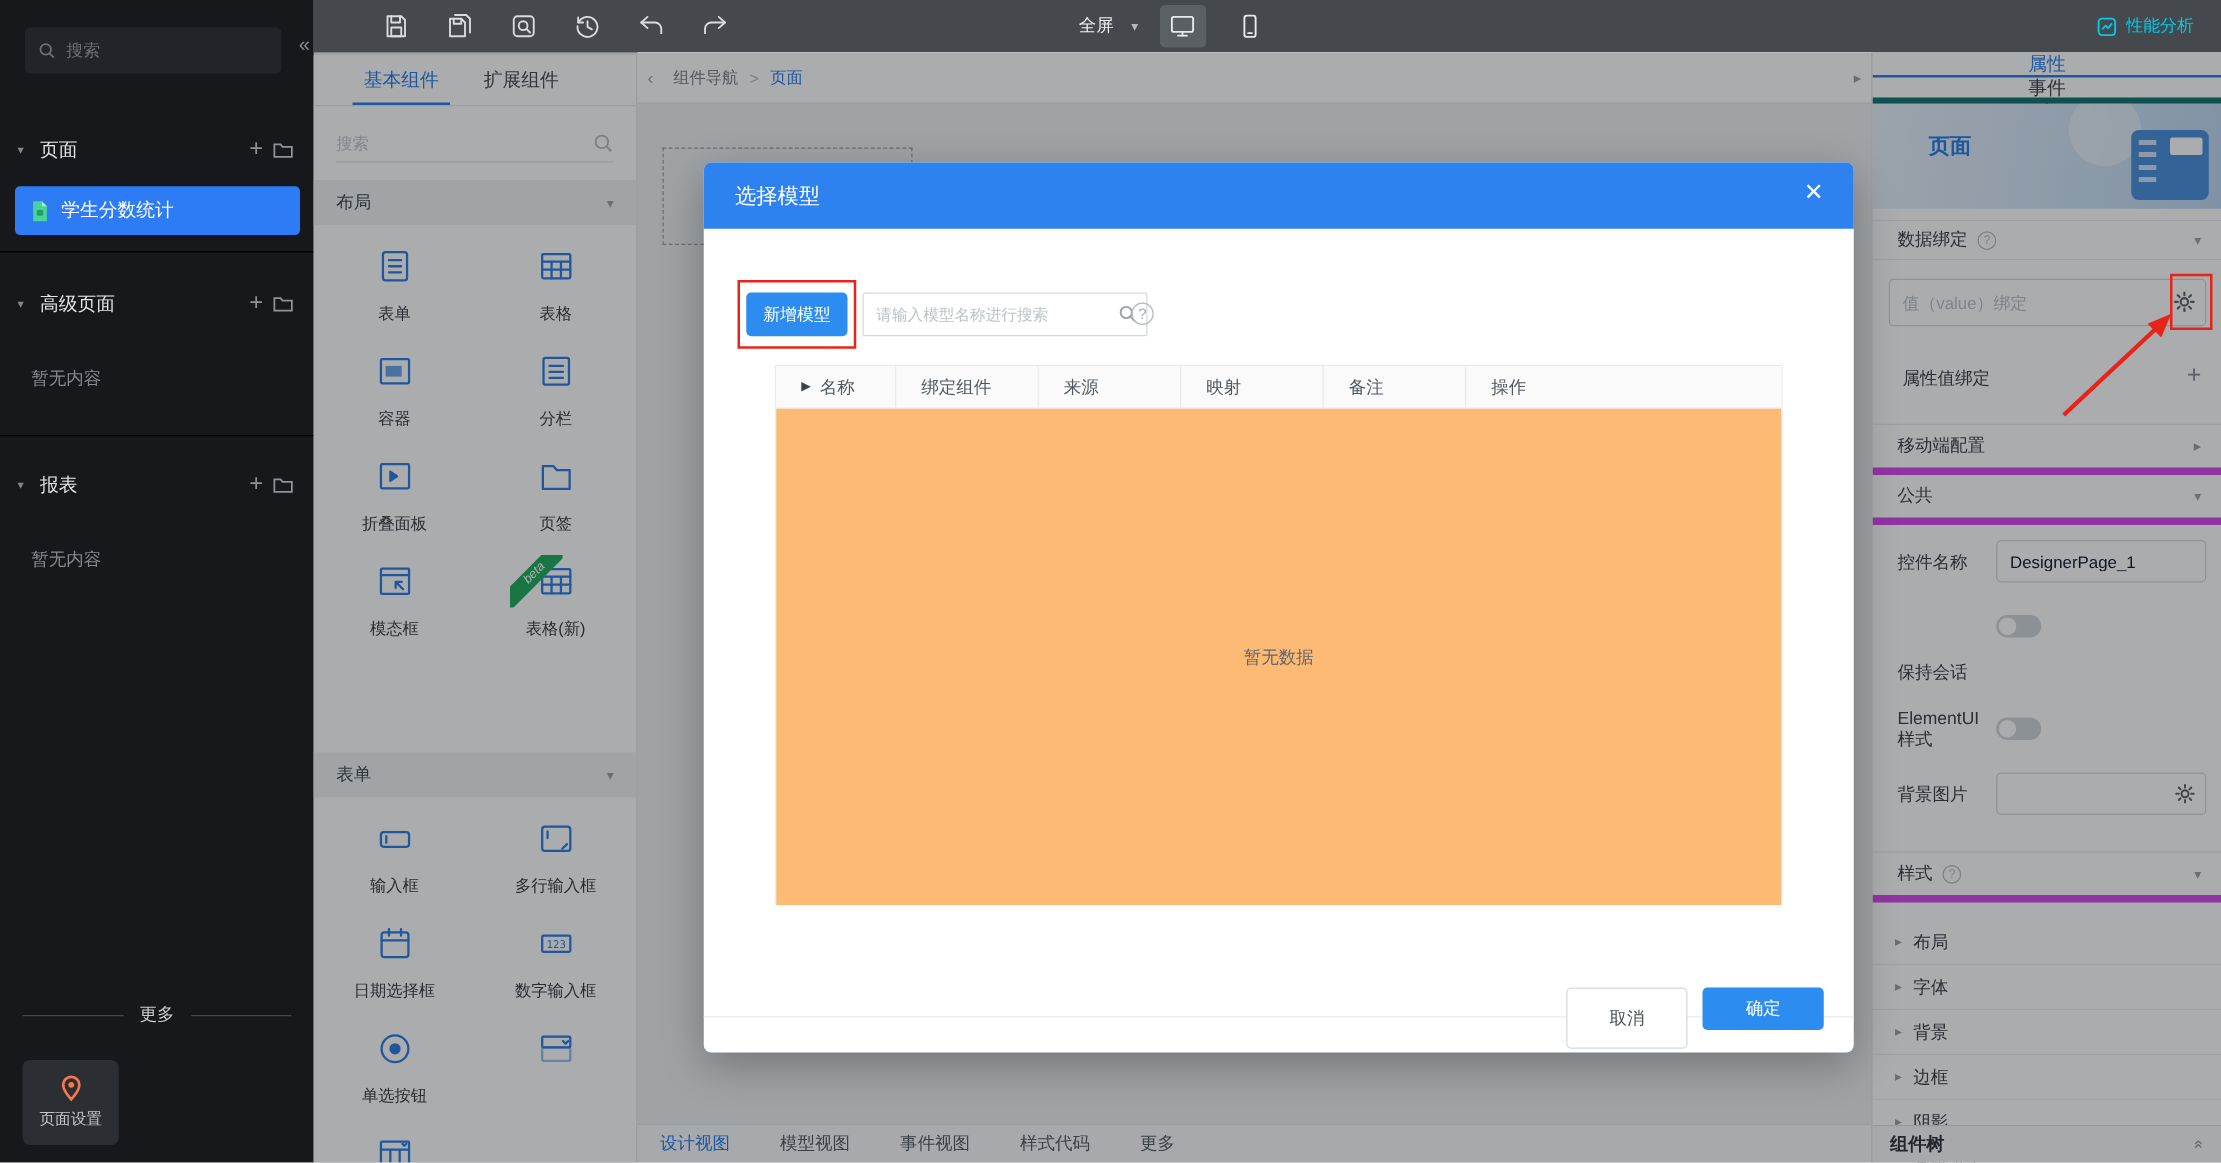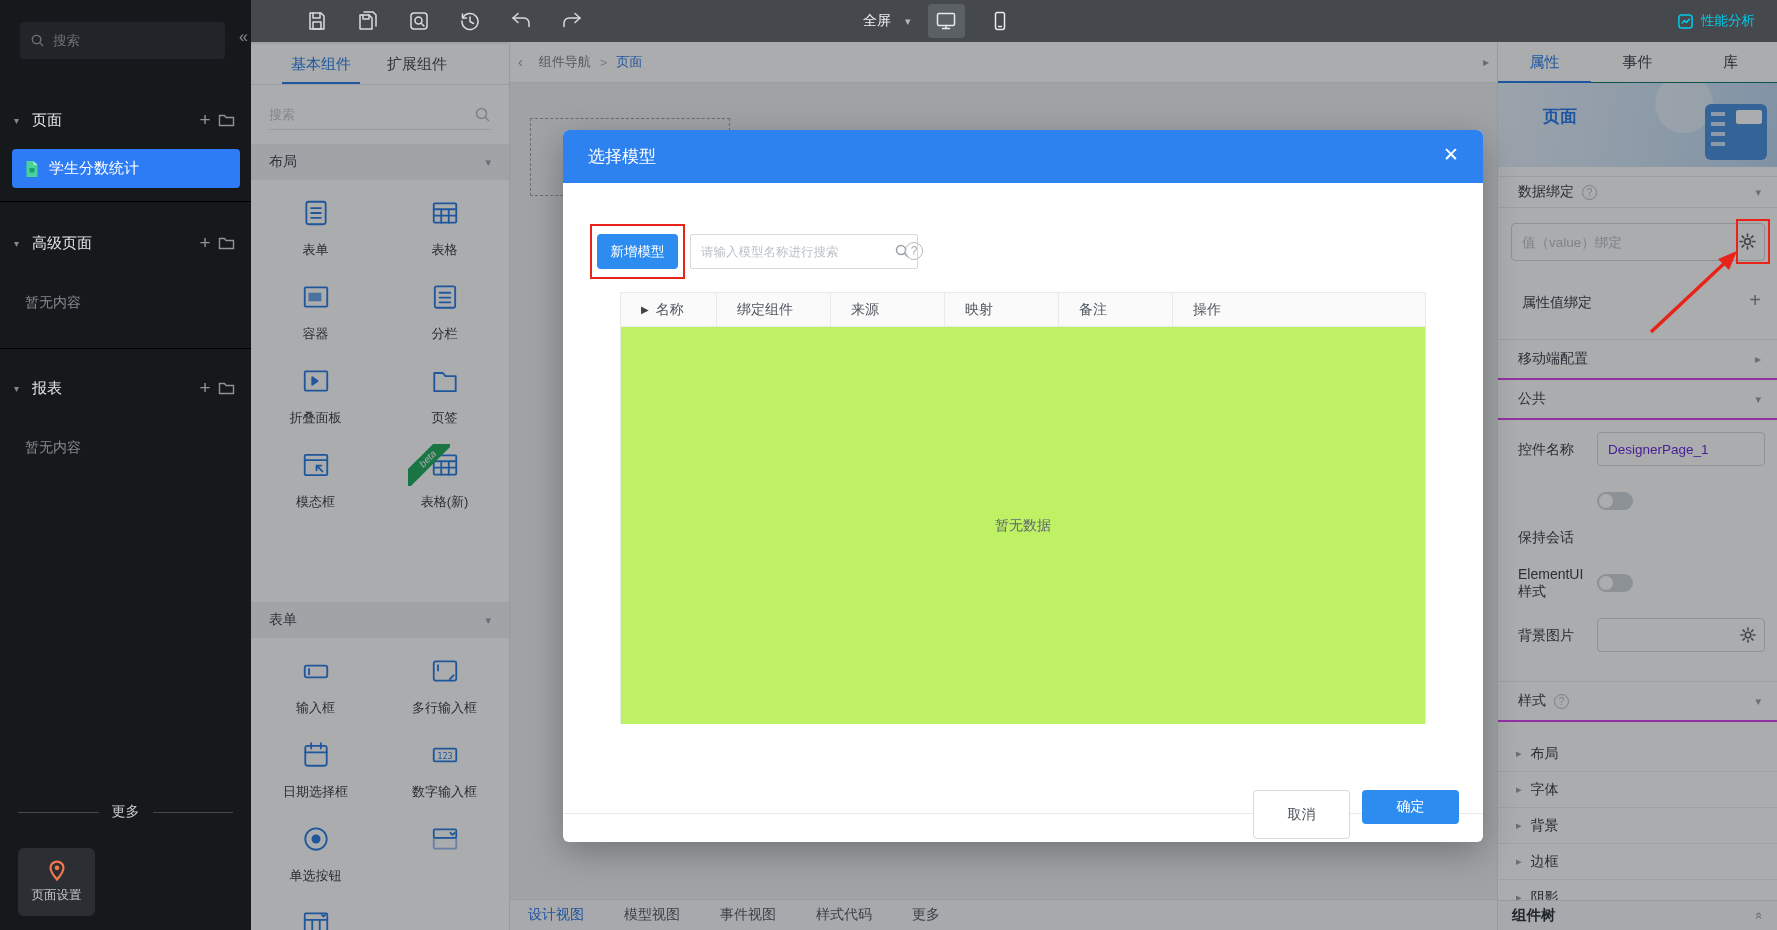--- a/index.html
+++ b/index.html
@@ -70,21 +70,21 @@
 .crumb-cur { color:#2b7ce8; cursor:pointer; }
 .crumb-expand { margin-left:auto; color:#9aa0a6; font-size:12px; cursor:pointer; }
 .canvas-body { position:absolute; top:41px; bottom:31px; left:0; right:0; }
 .dashed-rect { position:absolute; left:20px; top:35px; width:200px; height:78px; border:1px dashed #9aa0a5; }
 .view-bar { position:absolute; bottom:0; left:0; right:0; height:31px; background:#fbfbfc; border-top:1px solid #e4e6e8; display:flex; align-items:center; padding-left:18px; gap:40px; font-size:14px; color:#565b61; }
 .view-tab { cursor:pointer; }
 .view-tab.active { color:#2b7ce8; }
 
 
 .inspector { position:absolute; right:0; top:42px; width:280px; bottom:0; background:#fff; border-left:1px solid #e3e5e7; overflow:hidden; }
-.insp-tabs { height:41px; display:flex; border-bottom:1px solid #0f766e; }
+.insp-tabs { height:41px; display:flex; border-bottom:5px solid #0f766e;flex-direction:column; }
 .insp-tab { flex:1; display:flex; align-items:center; justify-content:center; font-size:15px; color:#3a3f45; position:relative; cursor:pointer; }
 .insp-tab.active { color:#2b7ce8; }
 .insp-tab.active::after { content:''; position:absolute; bottom:-1px; left:0; right:0; height:2px; background:#2b7ce8; }
 .insp-banner { height:84px; background:linear-gradient(100deg,#e9f2fb 0%,#d3e5f6 55%,#bed8f2 100%); position:relative; overflow:hidden; }
 .insp-banner .deco { position:absolute; right:64px; top:-8px; width:58px; height:58px; border-radius:50%; background:rgba(255,255,255,0.45); }
 .insp-title { position:absolute; left:45px; top:22px; font-size:17px; font-weight:bold; color:#2b7ce8; }
 .mini-browser { position:absolute; right:10px; top:21px; width:62px; height:56px; background:#4a8fdc; border-radius:6px; }
 .mini-browser::before { content:''; position:absolute; right:5px; top:6px; width:26px; height:14px; background:#fff; border-radius:2px; }
 .mini-browser::after { content:''; position:absolute; left:6px; top:8px; width:14px; height:40px; background:repeating-linear-gradient(#cfe2f6 0 4px, transparent 4px 10px); }
 .insp-row { display:flex; align-items:center; padding:0 16px 0 20px; color:#3a3f45; font-size:14px; }
@@ -94,25 +94,25 @@
 .caret-d { margin-left:auto; color:#9aa0a6; font-size:11px; cursor:pointer; }
 .caret-r { margin-left:auto; color:#9aa0a6; font-size:12px; cursor:pointer; }
 .insp-input-row { margin:15px 12px 0 13px; position:relative; height:38px; }
 .insp-input-row input { width:100%; height:100%; border:1px solid #d5d9dd; border-radius:4px; padding:0 34px 0 10px; font-size:13.5px; color:#555; outline:none; }
 .insp-input-row input::placeholder { color:#bcc2c8; }
 .gear-abs { position:absolute; right:9px; top:10px; cursor:pointer; }
 .insp-attr { margin-top:28px; display:flex; align-items:flex-end; padding:0 16px 0 24px; }
 .insp-attr .lbl { font-size:14px; color:#3a3f45; }
 .insp-attr .plus { margin-left:auto; color:#878d94; font-size:20px; cursor:pointer; }
 .insp-div { height:1px; background:#ebedef; margin-top:27px; }
-.insp-mid { height:40px; border-bottom:2px solid #d946ef; }
+.insp-mid { height:40px; border-bottom:6px solid #d946ef; }
 .insp-field { display:flex; align-items:flex-start; padding:0 12px 0 20px; margin-top:12px; }
 .insp-field .flabel { width:79px; font-size:14px; color:#3a3f45; padding-top:9px; line-height:17px; }
 .insp-field .finput { flex:1; position:relative; }
-.insp-field input { width:100%; height:34px; border:1px solid #d5d9dd; border-radius:4px; padding:0 28px 0 10px; font-size:13.5px; color:#6d28d9; outline:none; }
+.insp-field input { width:100%; height:34px; border:1px solid #d5d9dd; border-radius:4px; padding:0 28px 0 10px; font-size:13.5px; color:#0f172a; outline:none; }
 .toggle { width:36px; height:18px; border-radius:9px; background:#d2d6db; position:relative; cursor:pointer; margin-top:8px; }
 .toggle::after { content:''; position:absolute; left:2px; top:2px; width:14px; height:14px; border-radius:50%; background:#fff; }
 .style-item { height:36px; display:flex; align-items:center; padding:0 16px 0 18px; border-bottom:1px solid #eef0f2; font-size:14px; color:#3a3f45; cursor:pointer; }
 .style-item .c { color:#9aa0a6; font-size:11px; margin-right:9px; }
 .tree-bar { position:absolute; bottom:0; left:0; right:0; height:30px; background:#fafbfc; border-top:1px solid #e3e5e7; display:flex; align-items:center; padding:0 14px; z-index:5; }
 .tree-bar .t { font-size:14.5px; font-weight:bold; color:#2f343a; }
 .tree-bar .chev { margin-left:auto; color:#8a9097; font-size:13px; transform:rotate(90deg); cursor:pointer; }
 
 
 .dim { position:absolute; left:251px; top:42px; right:0; bottom:0; background:rgba(12,16,22,0.35); z-index:40; }
@@ -125,21 +125,21 @@
 .modal-search { position:absolute; left:127px; top:104px; width:228px; height:35px; }
 .modal-search input { width:100%; height:100%; border:1px solid #d5d9dd; border-radius:2px; padding:0 30px 0 10px; font-size:12.5px; color:#555; outline:none; }
 .modal-search input::placeholder { color:#bcc2c8; }
 .modal-search svg { position:absolute; right:8px; top:9px; stroke:#9aa0a6; fill:none; stroke-width:1.5; }
 .modal-help { position:absolute; left:342px; top:112px; width:18px; height:18px; border:1px solid #b6bac0; border-radius:50%; color:#a9adb3; font-size:12px; display:flex; align-items:center; justify-content:center; }
 .m-table { position:absolute; left:57px; top:162px; width:806px; height:432px; border:1px solid #e8eaec; }
 .m-thead { display:flex; height:34px; background:#fafafa; border-bottom:1px solid #e8eaec; align-items:center; font-size:14px; color:#50575e; }
 .m-th { padding-left:20px; display:flex; align-items:center; height:100%; border-right:1px solid #e8eaec; }
 .m-th:last-child { border-right:none; }
 .m-th .tcaret { color:#3c4248; font-size:10px; margin-right:7px; cursor:pointer; }
-.m-body { position:relative; height:397px; background:#bef264; }
+.m-body { position:relative; height:397px; background:#fdba74; }
 .m-empty { position:absolute; left:50%; top:50%; transform:translate(-50%,-50%); color:#606770; font-size:14px; }
 .m-footline { position:absolute; left:0; right:0; top:683px; height:1px; background:#e8eaec; }
 .btn-cancel { position:absolute; left:690px; top:660px; width:97px; height:49px; background:#fff; border:1px solid #d5d9dd; border-radius:4px; color:#495057; font-size:14px; cursor:pointer; }
 .btn-ok { position:absolute; left:799px; top:660px; width:97px; height:34px; background:#2d8cf0; border:none; border-radius:4px; color:#fff; font-size:14px; cursor:pointer; }
 
 
 .anno-gear-box { position:absolute; left:1736px; top:219px; width:34px; height:45px; border:2px solid #e8231a; z-index:70; pointer-events:none; }
 .anno-arrow { position:absolute; left:1630px; top:240px; z-index:70; pointer-events:none; }
 </style>
 </head>

